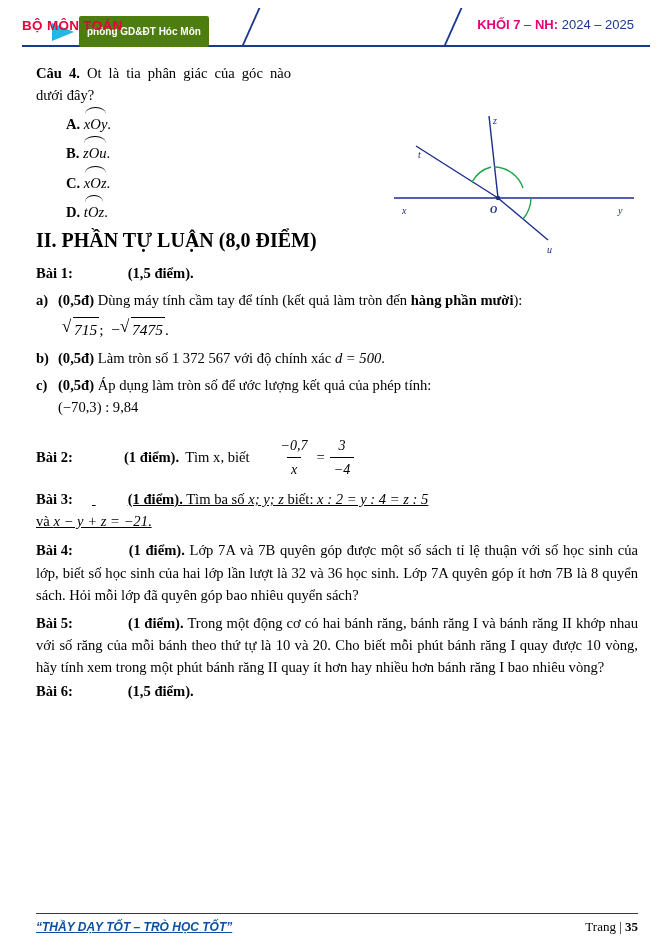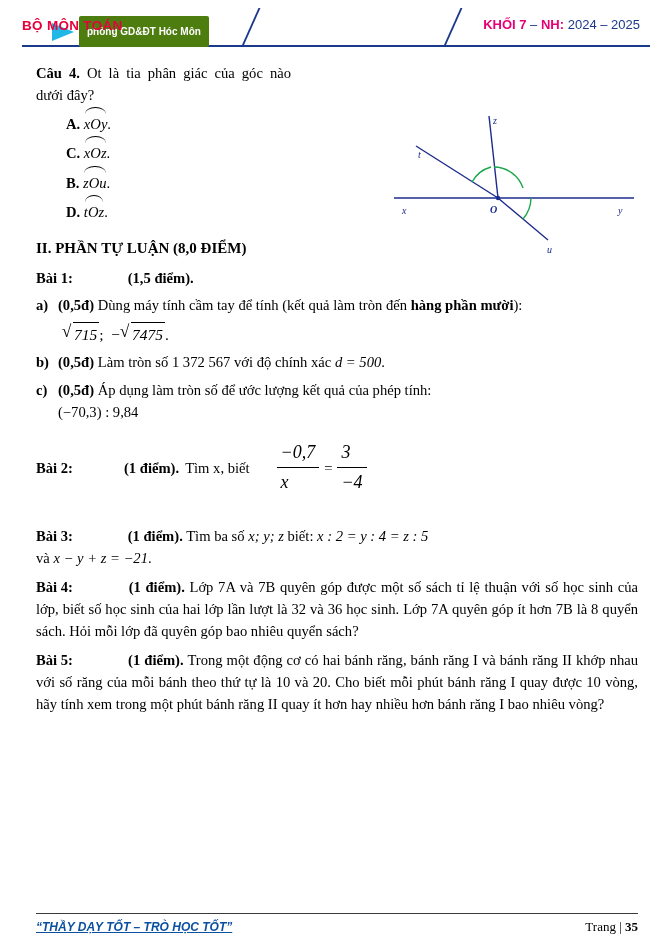--- a/index.html
+++ b/index.html
@@ -55,21 +55,21 @@
     left: 0; right: 0; top: 10px;
     text-align: left;
     color: #e8003c;
     font-family: "Liberation Sans", sans-serif;
     font-weight: bold;
     font-size: 13.5px;
     letter-spacing: .3px;
   }
   .hdr-right {
     position: absolute;
-    right: 10px; top: 9px;
+    right: 16px; top: 9px;
     font-family: "Liberation Sans", sans-serif;
     font-size: 13px;
     white-space: nowrap;
   }
   .hdr-right .pink { color: #e8007a; font-weight: bold; }
   .hdr-right .blue { color: #1b3a8c; }
   .hdr-slash {
     position: absolute;
     top: 0; height: 38px; width: 26px;
     border-left: 2px solid #1b3a8c;
@@ -104,21 +104,21 @@
   }
   .arcover::before {
     content: "";
     position: absolute;
     left: 1px; right: 1px; top: -1px;
     height: 6px;
     border-top: 1.3px solid #000;
     border-radius: 50% 50% 0 0 / 100% 100% 0 0;
   }
 
-  .sect { margin-top: 12px; font-weight: bold; font-size: 15px; }
+  .sect { font-weight: bold; font-size: 20px; }
 
   .row { display: block; margin-top: 7px; }
   .lbl-bai { font-weight: bold; display: inline-block; min-width: 56px; }
   .lbl-pt { font-weight: bold; }
 
   .item { margin-top: 5px; }
   .item-letter { font-weight: bold; display: inline-block; width: 22px; }
   .item-indent { margin-left: 22px; display: block; }
 
   .mathline { margin: 6px 0 2px 26px; font-size: 15.5px; }
@@ -134,23 +134,24 @@
   .sqrt .under {
     border-top: 1.1px solid #000;
     padding: 0 2px 0 1px;
     display: inline-block;
     font-style: italic;
   }
 
   .frac {
     display: inline-flex;
     flex-direction: column;
+    align-items: center;
     vertical-align: middle;
     margin: 0 5px;
-    font-size: 18px;
+    font-size: 14px;
     font-style: italic;
   }
   .frac .num { padding: 0 4px 1px 4px; }
   .frac .den { padding: 1px 4px 0 4px; border-top: 1.2px solid #000; }
   .eqmid { vertical-align: middle; }
 
   
   .figure {
     position: absolute;
     right: -2px; top: 46px;
@@ -242,26 +243,26 @@
         <span class="txt">Ot là tia phân giác của góc nào dưới đây?</span>
       </span>
     </div>
 
     <div class="choices">
       <div class="choice">
         <span class="lt">A.</span>
         <span class="arcover">xOy</span><span>.</span>
       </div>
       <div class="choice">
+        <span class="lt">B.</span>
+        <span class="arcover">zOu</span><span>.</span>
+      </div>
+      <div class="choice">
         <span class="lt">C.</span>
         <span class="arcover">xOz</span><span>.</span>
-      </div>
-      <div class="choice">
-        <span class="lt">B.</span>
-        <span class="arcover">zOu</span><span>.</span>
       </div>
       <div class="choice">
         <span class="lt">D.</span>
         <span class="arcover">tOz</span><span>.</span>
       </div>
     </div>
 
     <div class="sect">II. PHẦN TỰ LUẬN (8,0 ĐIỂM)</div>
 
     <div class="row">
@@ -300,41 +301,45 @@
           <span class="den">x</span>
         </span>
         <span class="eqmid">=</span>
         <span class="frac">
           <span class="num">3</span>
           <span class="den">−4</span>
         </span>
       </span>
     </div>
 
-    <div class="row" style="margin-top:28px;">
+    <div class="row" style="margin-top:8px;text-decoration:underline;">
       <span class="lbl-bai">Bài 3:</span>
       <span class="lbl-pt" style="margin-left:32px;">(1 điểm).</span>
       <span>Tìm ba số </span><span class="ital">x; y; z</span><span> biết: </span><span class="ital">x : 2 = y : 4 = z : 5</span>
       <div>
         <span>và </span><span class="ital">x − y + z = −21</span><span>.</span>
       </div>
     </div>
 
     <div class="row" style="font-family:Liberation Serif, serif;">
       <span class="lbl-bai">Bài 4:</span>
       <span class="lbl-pt" style="margin-left:32px;">(1 điểm).</span>
       <span>Lớp 7A và 7B quyên góp được một số sách tỉ lệ thuận với số học sinh của lớp, biết số học sinh của hai lớp lần lượt là 32 và 36 học sinh. Lớp 7A quyên góp ít hơn 7B là 8 quyển sách. Hỏi mỗi lớp đã quyên góp bao nhiêu quyển sách?</span>
     </div>
 
     <div class="row" style="margin-top:6px;">
       <span class="lbl-bai">Bài 5:</span>
       <span class="lbl-pt" style="margin-left:32px;">(1 điểm).</span>
       <span>Trong một động cơ có hai bánh răng, bánh răng I và bánh răng II khớp nhau với số răng của mỗi bánh theo thứ tự là 10 và 20. Cho biết mỗi phút bánh răng I quay được 10 vòng, hãy tính xem trong một phút bánh răng II quay ít hơn hay nhiều hơn bánh răng I bao nhiêu vòng?</span>
     </div>
 
+    <div class="row" style="margin-top:2px;">
+      <span class="lbl-bai">Bài 6:</span>
+      <span class="lbl-pt" style="margin-left:32px;">(1,5 điểm).</span>
+    </div>
 
   </div>
 
   <div class="footer">
     <div class="rule"></div>
     <div class="inner">
       <span class="left">“THẦY DẠY TỐT – TRÒ HỌC TỐT”</span>
       <span class="right">
         <span>Trang |</span>
         <b>35</b>

